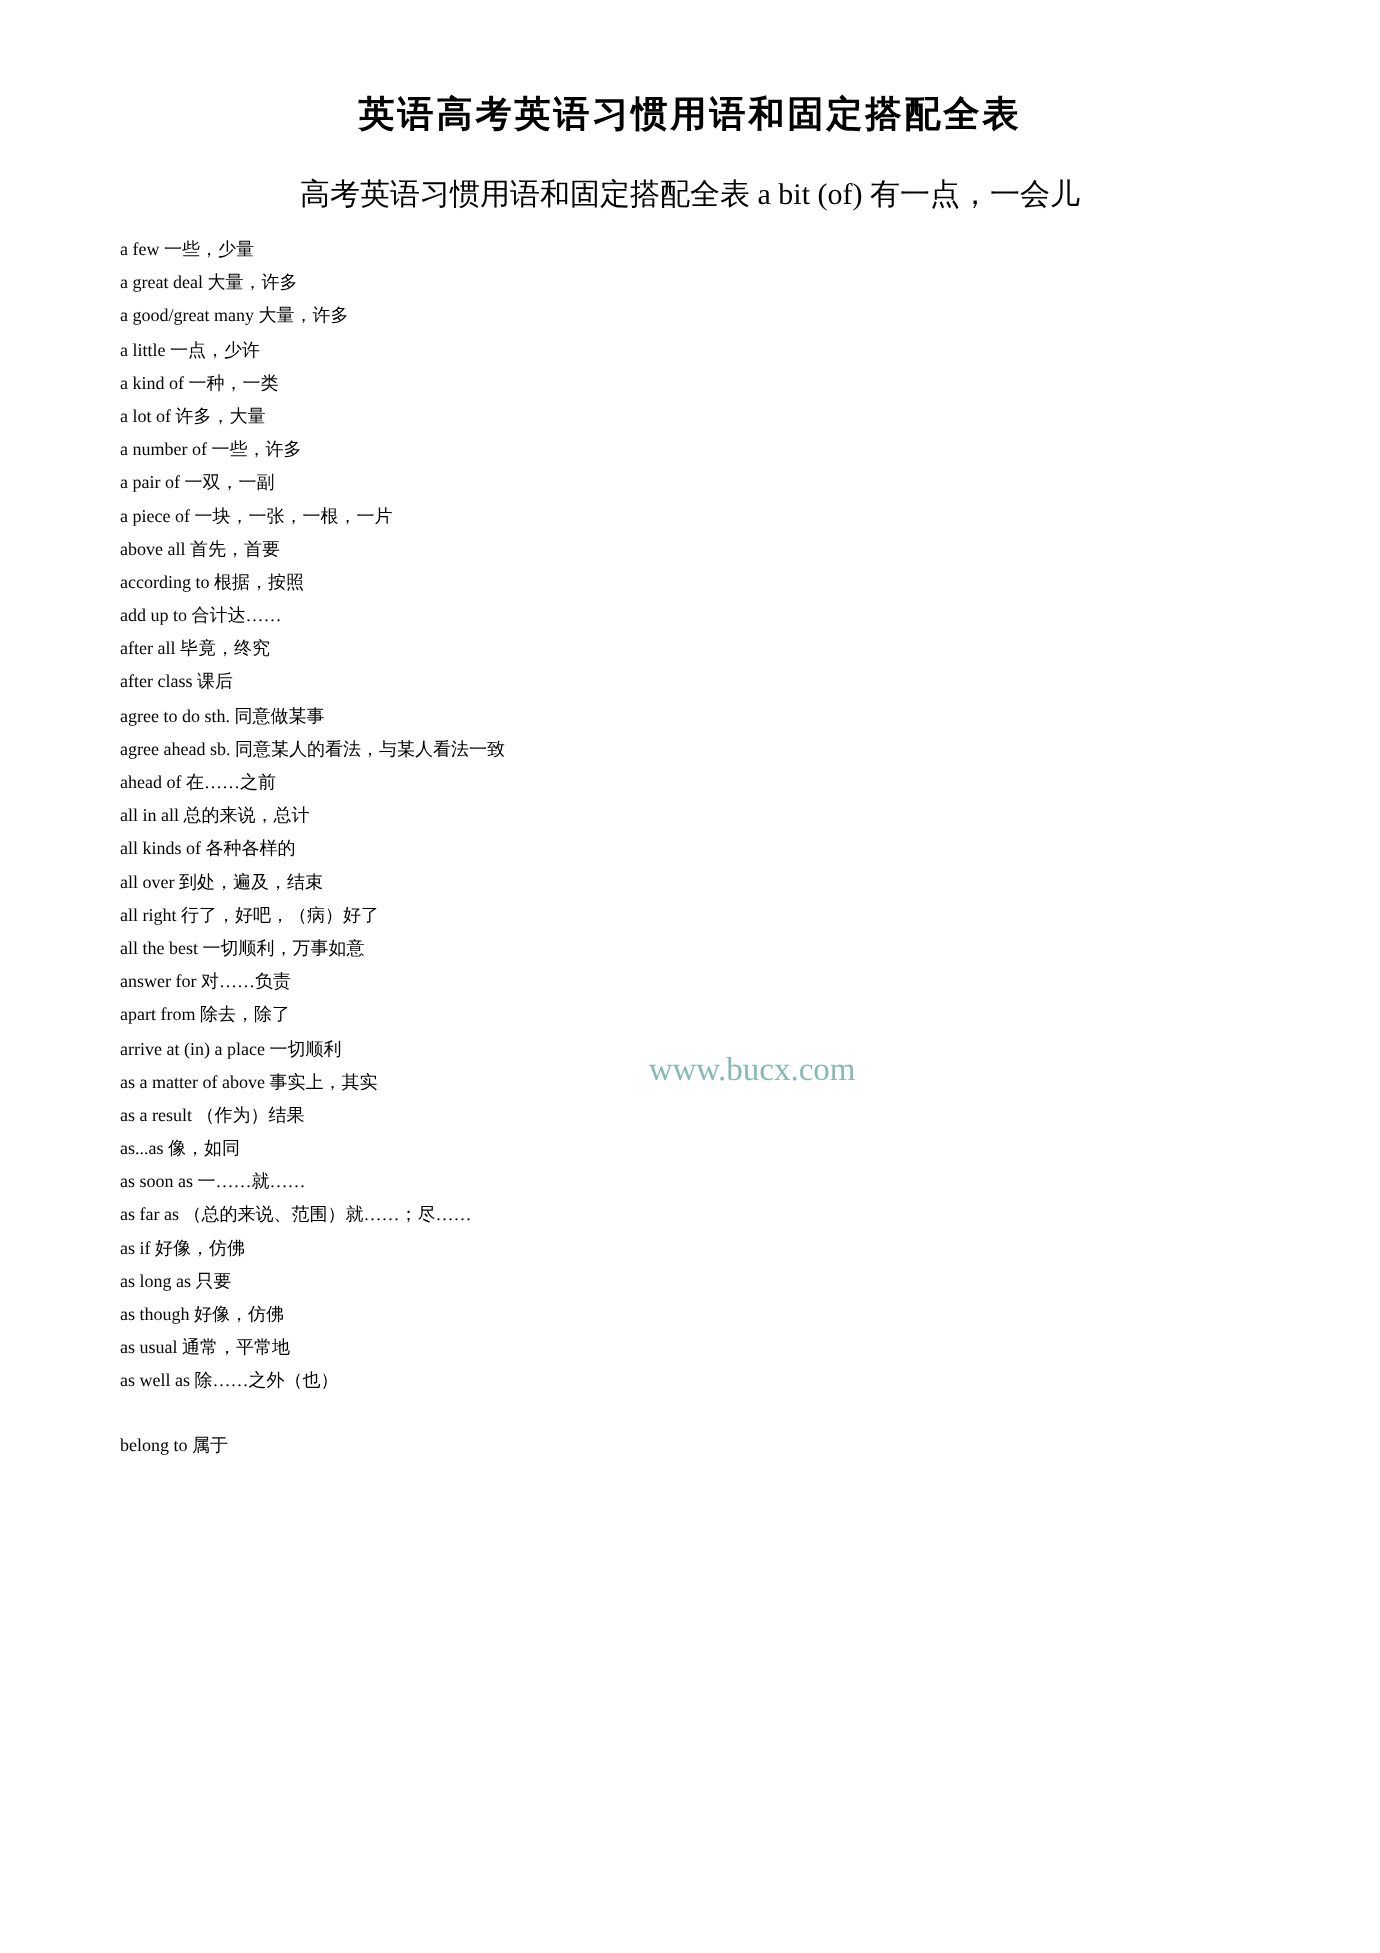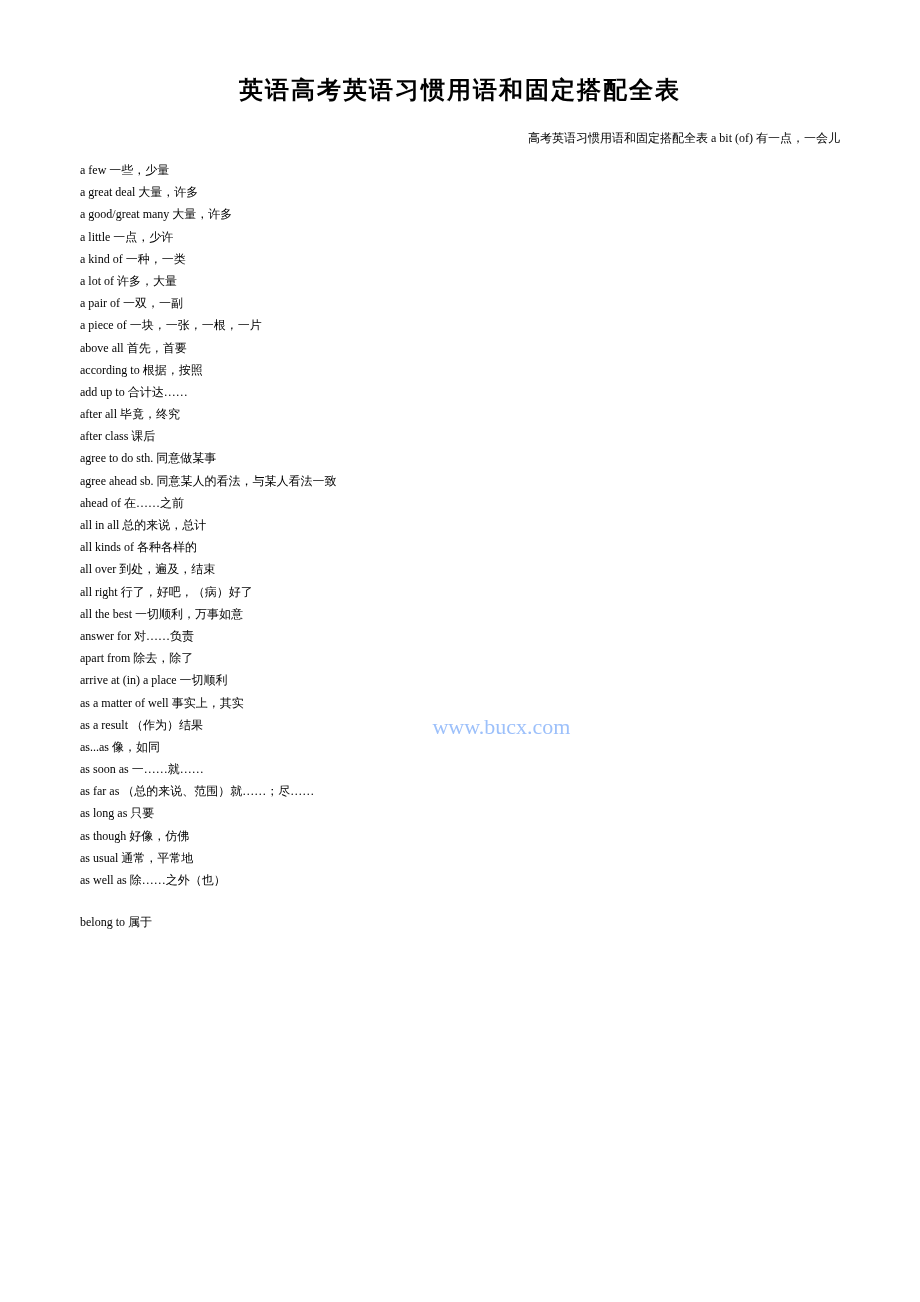--- a/index.html
+++ b/index.html
@@ -21,85 +21,87 @@
     .page-title {
       text-align: center;
       font-size: 24px;
       font-weight: bold;
       font-family: "SimHei", "黑体", sans-serif;
       margin-bottom: 24px;
       letter-spacing: 2px;
     }
 
     .subtitle {
-      text-align: right;
-      font-size: 12px;
+      text-align: center;
+      font-size: 20px;
       margin-bottom: 12px;
       font-family: Liberation Serif, serif;
     }
 
     .entry {
       font-size: 12px;
       line-height: 1.85;
       display: block;
     }
 
     .watermark {
-      color: #3b82f6;
+      color: #0f766e;
       opacity: 0.5;
       position: absolute;
       top: 640px;
       left: 50%;
       transform: translateX(-20%);
       font-size: 22px;
       pointer-events: none;
     }
 
     .spacer {
       height: 20px;
     }
   </style>
 </head>
 <body>
 
-<div style="position: relative; margin-top: 14px;">
+<div style="position: relative;">
   <div class="page-title">英语高考英语习惯用语和固定搭配全表</div>
 
   <div class="subtitle">高考英语习惯用语和固定搭配全表 a bit (of) 有一点，一会儿</div>
 
   <div id="entries-container">
       <span class="entry">a few 一些，少量</span>
       <span class="entry">a great deal 大量，许多</span>
       <span class="entry">a good/great many 大量，许多</span>
       <span class="entry">a little 一点，少许</span>
       <span class="entry">a kind of 一种，一类</span>
       <span class="entry">a lot of 许多，大量</span>
+      <span class="entry">a number of 一些，许多</span>
       <span class="entry">a pair of 一双，一副</span>
       <span class="entry">a piece of 一块，一张，一根，一片</span>
       <span class="entry">above all 首先，首要</span>
       <span class="entry">according to 根据，按照</span>
       <span class="entry">add up to 合计达……</span>
       <span class="entry">after all 毕竟，终究</span>
       <span class="entry">after class 课后</span>
       <span class="entry">agree to do sth. 同意做某事</span>
       <span class="entry">agree ahead sb. 同意某人的看法，与某人看法一致</span>
       <span class="entry">ahead of 在……之前</span>
       <span class="entry">all in all 总的来说，总计</span>
       <span class="entry">all kinds of 各种各样的</span>
       <span class="entry">all over 到处，遍及，结束</span>
       <span class="entry">all right 行了，好吧，（病）好了</span>
       <span class="entry">all the best 一切顺利，万事如意</span>
       <span class="entry">answer for 对……负责</span>
       <span class="entry">apart from 除去，除了</span>
       <span class="entry">arrive at (in) a place 一切顺利</span>
-      <span class="entry">as a matter of well 事实上，其实</span>
+      <span class="entry">as a matter of above 事实上，其实</span>
       <span class="entry">as a result （作为）结果</span>
       <span class="entry">as...as 像，如同</span>
       <span class="entry">as soon as 一……就……</span>
       <span class="entry">as far as （总的来说、范围）就……；尽……</span>
+      <span class="entry">as if 好像，仿佛</span>
       <span class="entry">as long as 只要</span>
       <span class="entry">as though 好像，仿佛</span>
       <span class="entry">as usual 通常，平常地</span>
       <span class="entry">as well as 除……之外（也）</span>
     </div>
 
   <div class="spacer"></div>
 
   <div id="entries2-container">
       <span class="entry">belong to 属于</span>

